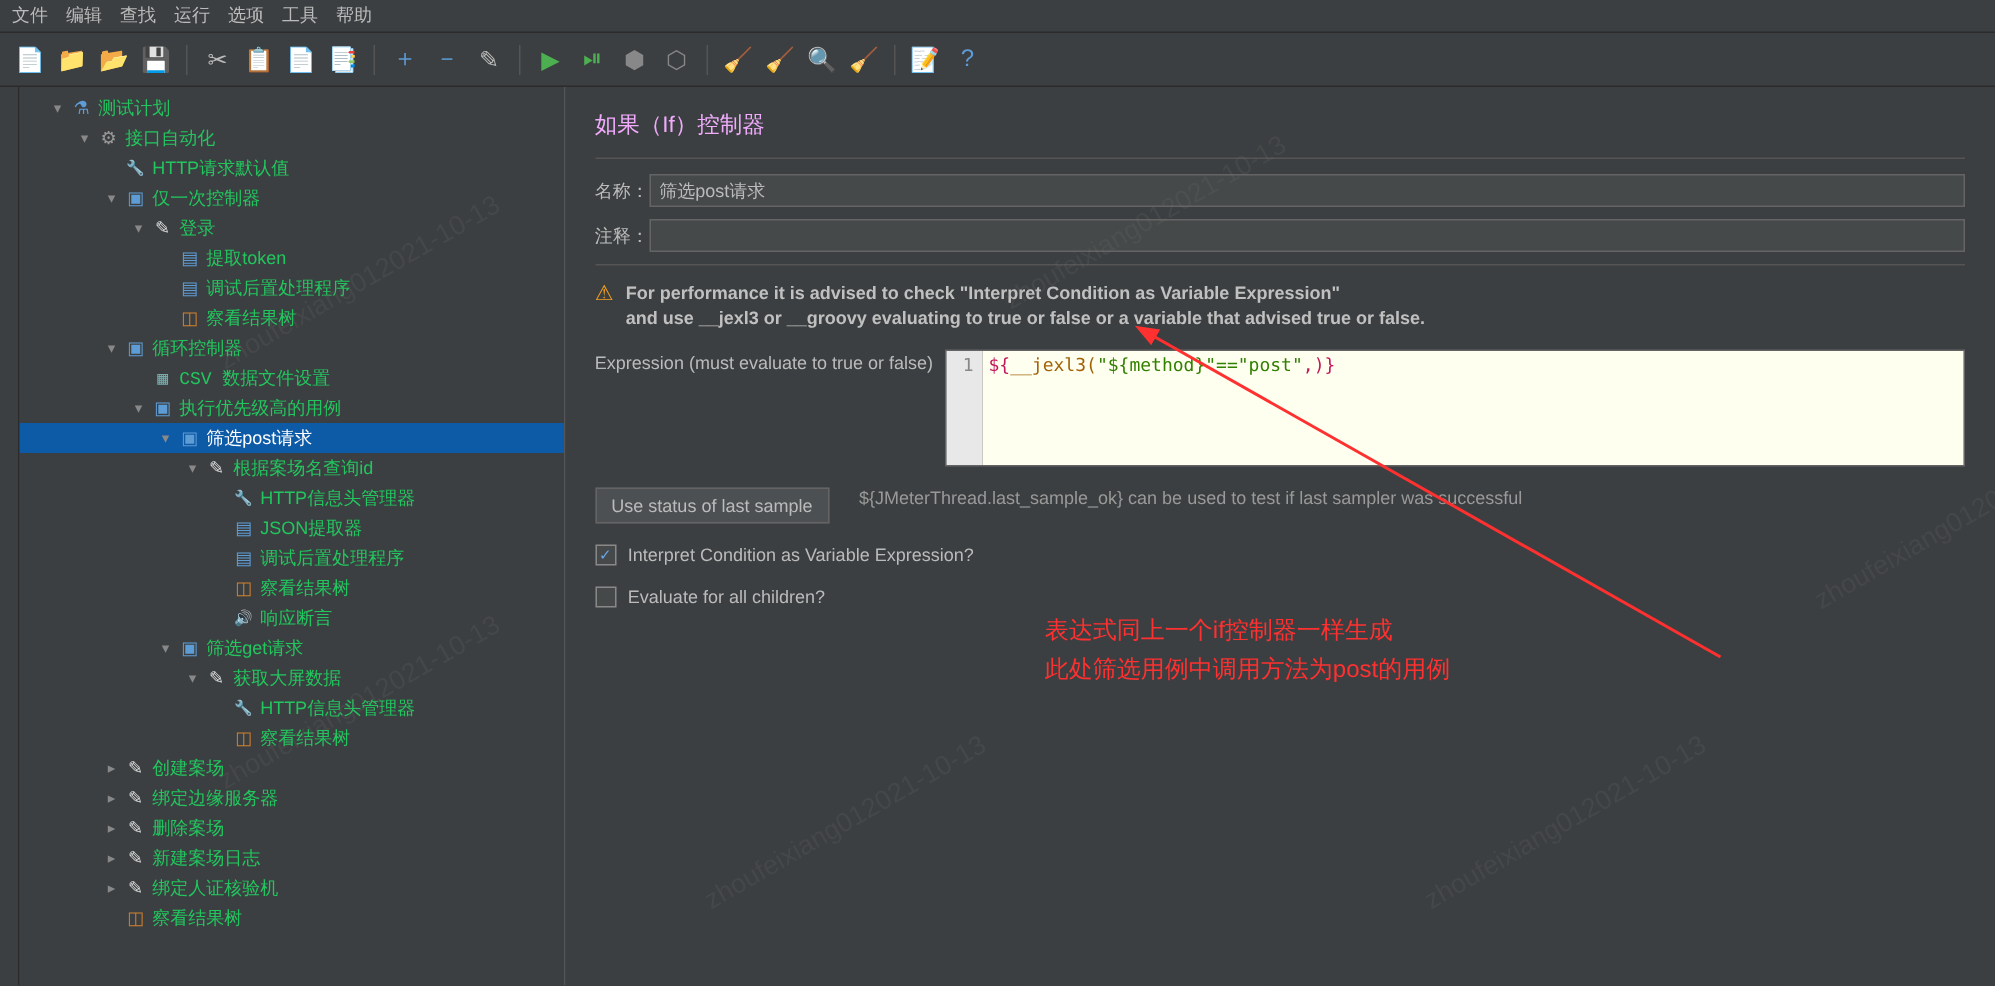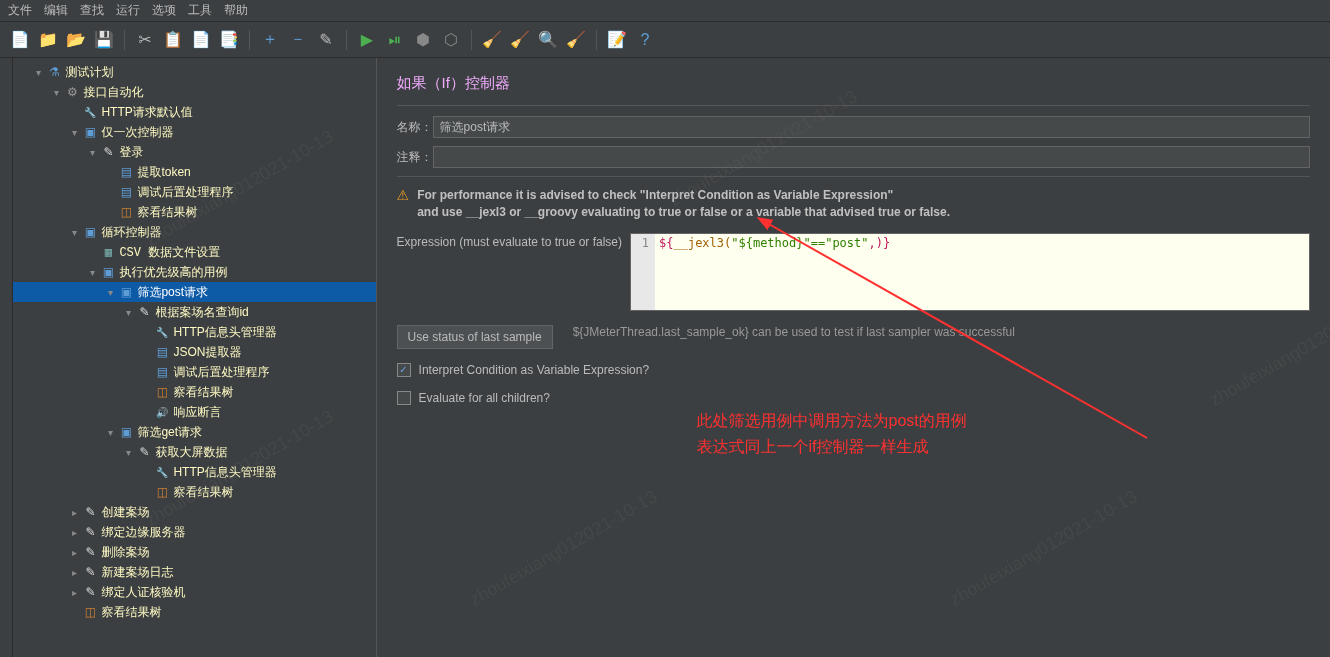--- a/index.html
+++ b/index.html
@@ -11,21 +11,21 @@
 .toolbar .sep { width: 1px; height: 20px; background: #555; margin: 0 4px; }
 .main { display: flex; height: calc(100% - 58px); }
 .sidebar-left { width: 14px; background: #3c3f41; border-right: 1px solid #2b2b2b; }
 .tree-panel { width: 380px; background: #3c3f41; border-right: 1px solid #555; overflow: auto; position: relative; }
 .watermark { position: absolute; color: rgba(120,120,120,0.15); font-size: 18px; transform: rotate(-30deg); pointer-events: none; white-space: nowrap; }
 .tree { padding: 4px 0; }
 .tree-row { display: flex; align-items: center; height: 20px; padding-left: 0; white-space: nowrap; cursor: pointer; }
 .tree-row.selected { background: #0d5aa7; color: #fff; }
 .tree-row .expand { width: 14px; text-align: center; color: #888; font-size: 10px; }
 .tree-row .icon { width: 18px; height: 16px; display: inline-flex; align-items: center; justify-content: center; margin-right: 2px; font-size: 12px; }
-.tree-row .label { color: #fef9c3; }
+.tree-row .label { color: #22c55e; }
 .tree-row.selected .label { color: #fff; }
 .content { flex: 1; background: #3c3f41; padding: 16px 20px; position: relative; }
 .content h2 { color: #f0abfc; font-size: 15px; font-weight: normal; margin-bottom: 12px; }
 .form-row { display: flex; align-items: center; margin-bottom: 8px; }
 .form-row .flabel { width: 36px; color: #bbbbbb; }
 .form-row input { flex: 1; background: #45494a; border: 1px solid #646464; color: #bbbbbb; padding: 3px 6px; font-size: 12px; }
 .underline { border-bottom: 1px solid #555; height: 1px; margin: 6px 0 10px 0; }
 .warning { display: flex; gap: 8px; margin: 8px 0 12px 0; }
 .warning .wicon { color: #f0a020; font-size: 14px; }
 .warning .wtext { color: #c0c0c0; font-weight: bold; line-height: 1.4; }
@@ -293,17 +293,17 @@
     <svg class="arrow-svg" width="500" height="260" style="top:150px;left:340px">
       <defs>
           <marker id="ah" markerWidth="10" markerHeight="10" refX="2" refY="3" orient="auto">
             <path d="M0,0 L0,6 L8,3 z" fill="#ff3030"></path>
           </marker>
         </defs>
       <line x1="430" y1="230" x2="50" y2="15" stroke="#ff3030" stroke-width="2" marker-end="url(#ah)"></line>
     </svg>
 
     <div class="annotation" style="top:350px;left:320px">
+      <div>表达式同上一个if控制器一样生成</div>
       <div>此处筛选用例中调用方法为post的用例</div>
-      <div>表达式同上一个if控制器一样生成</div>
     </div>
   </div>
 </div>
 
 </body></html>

